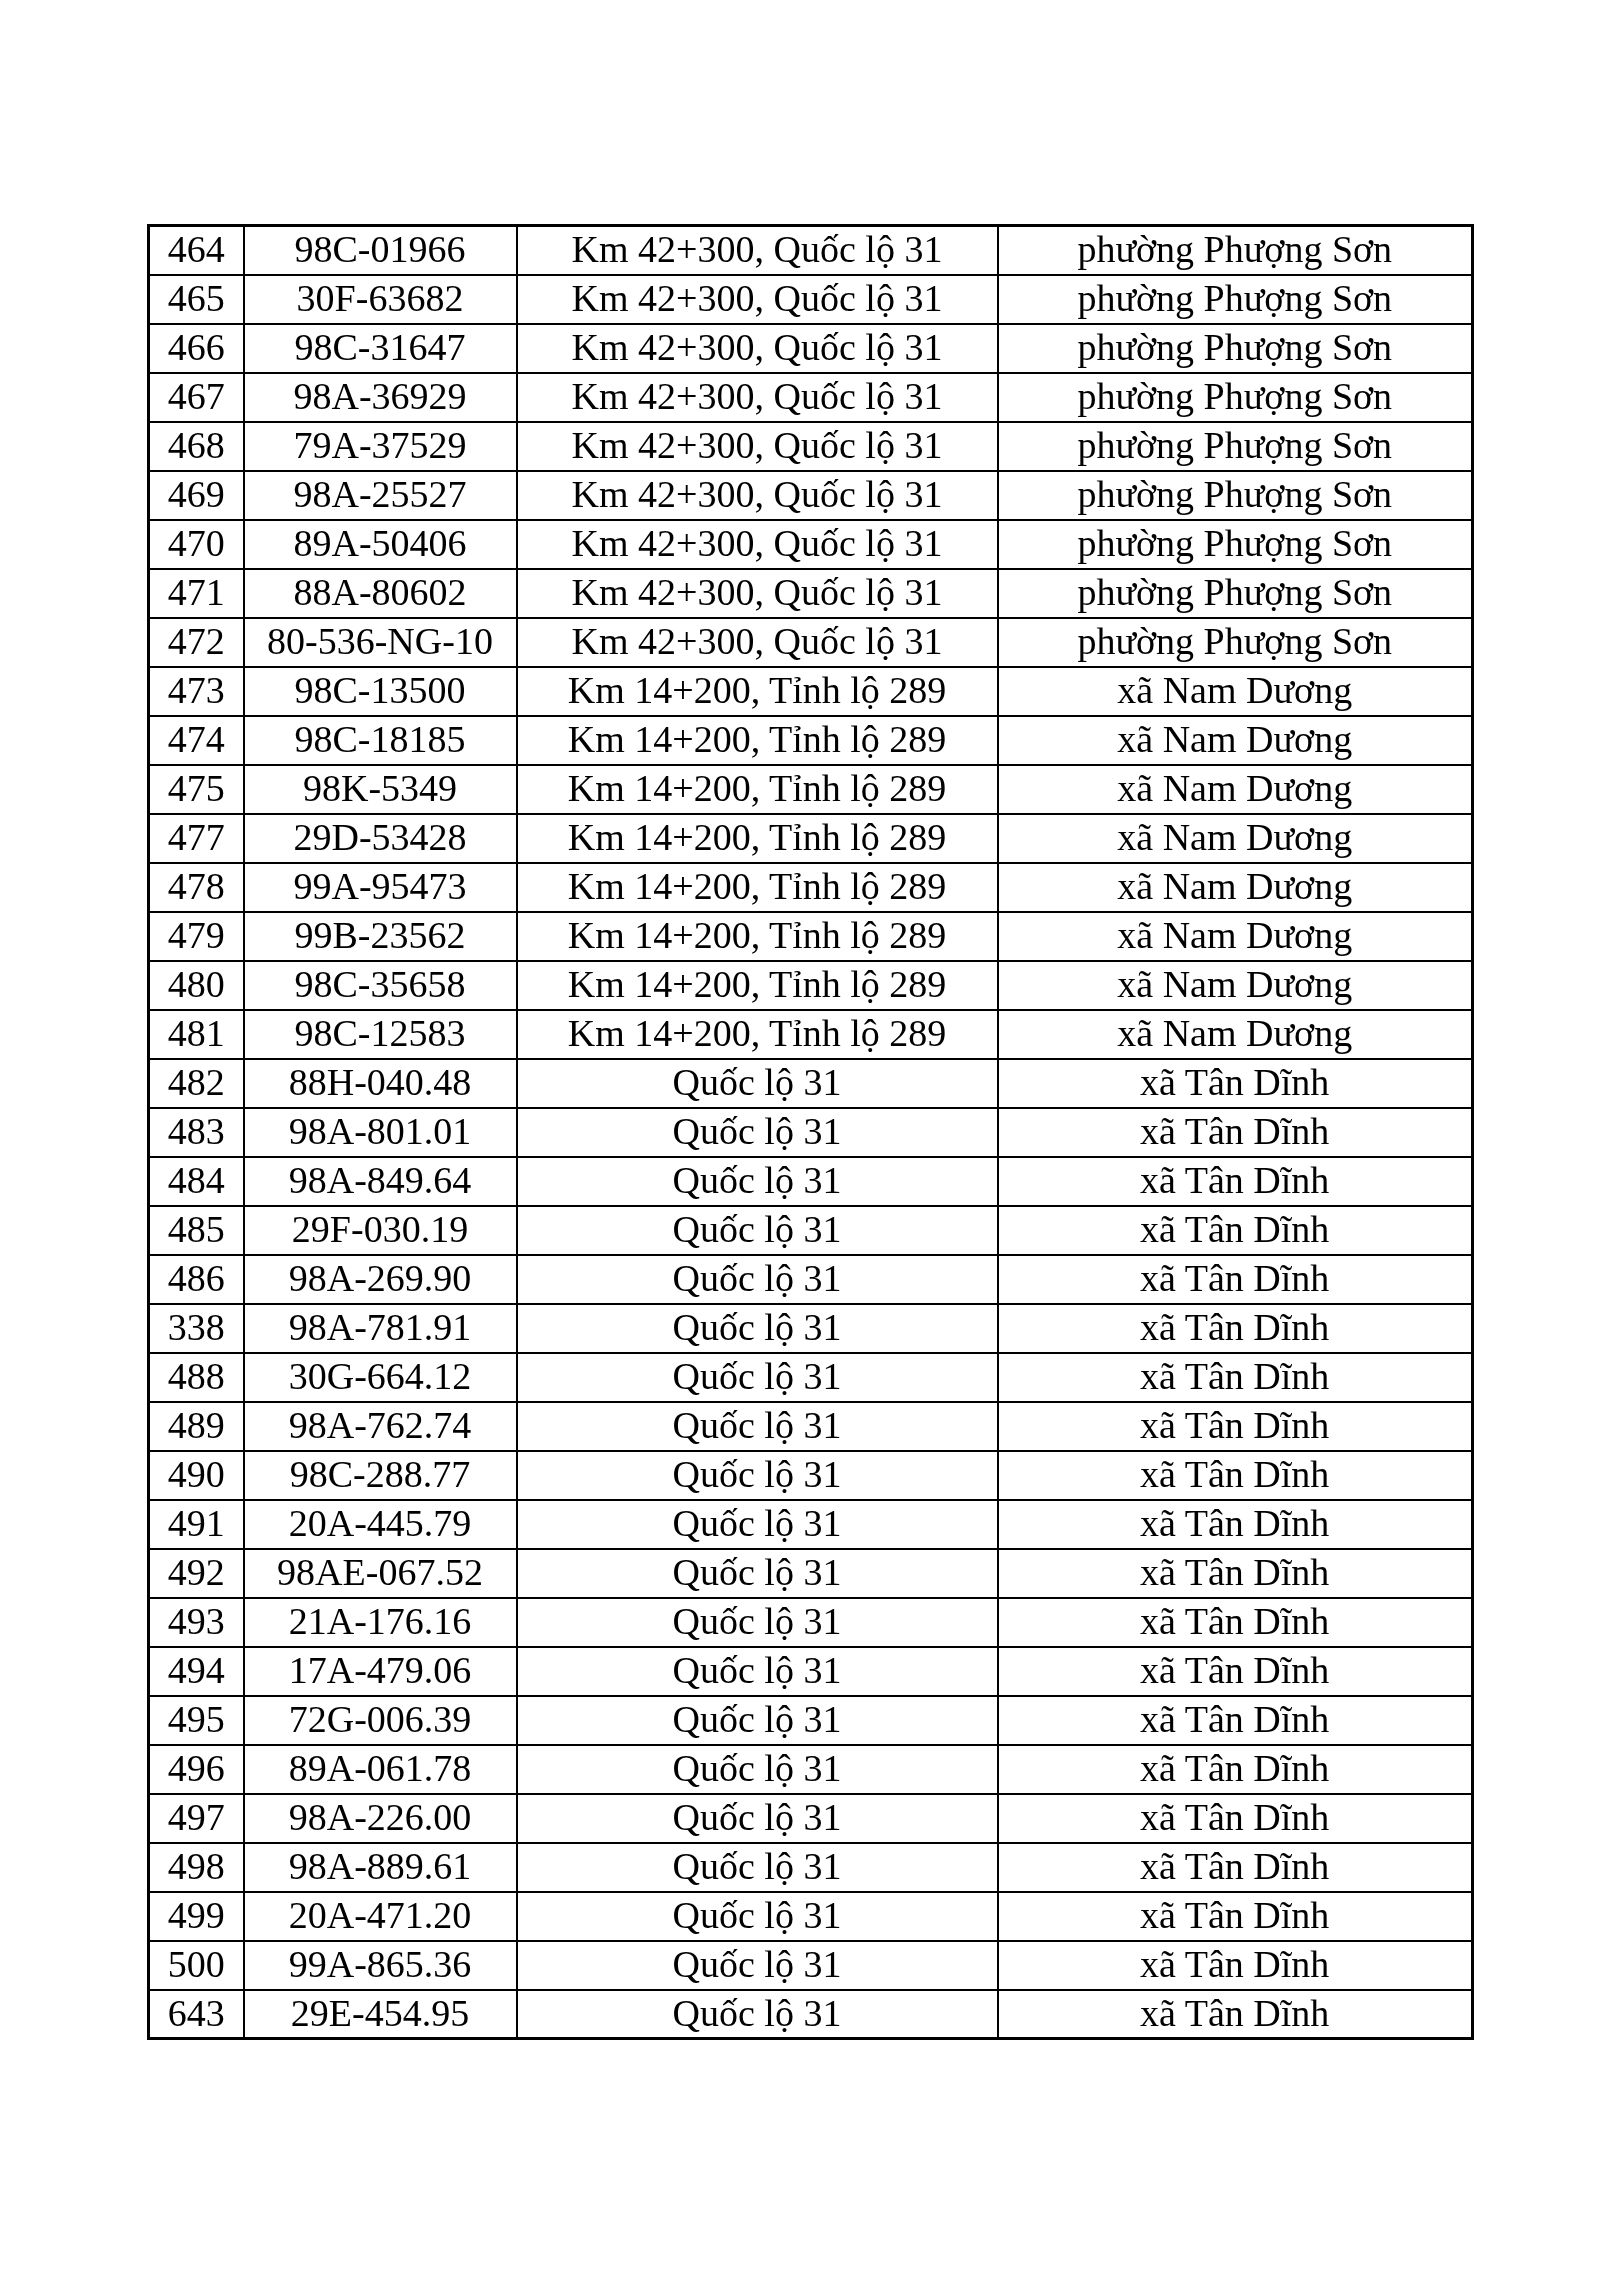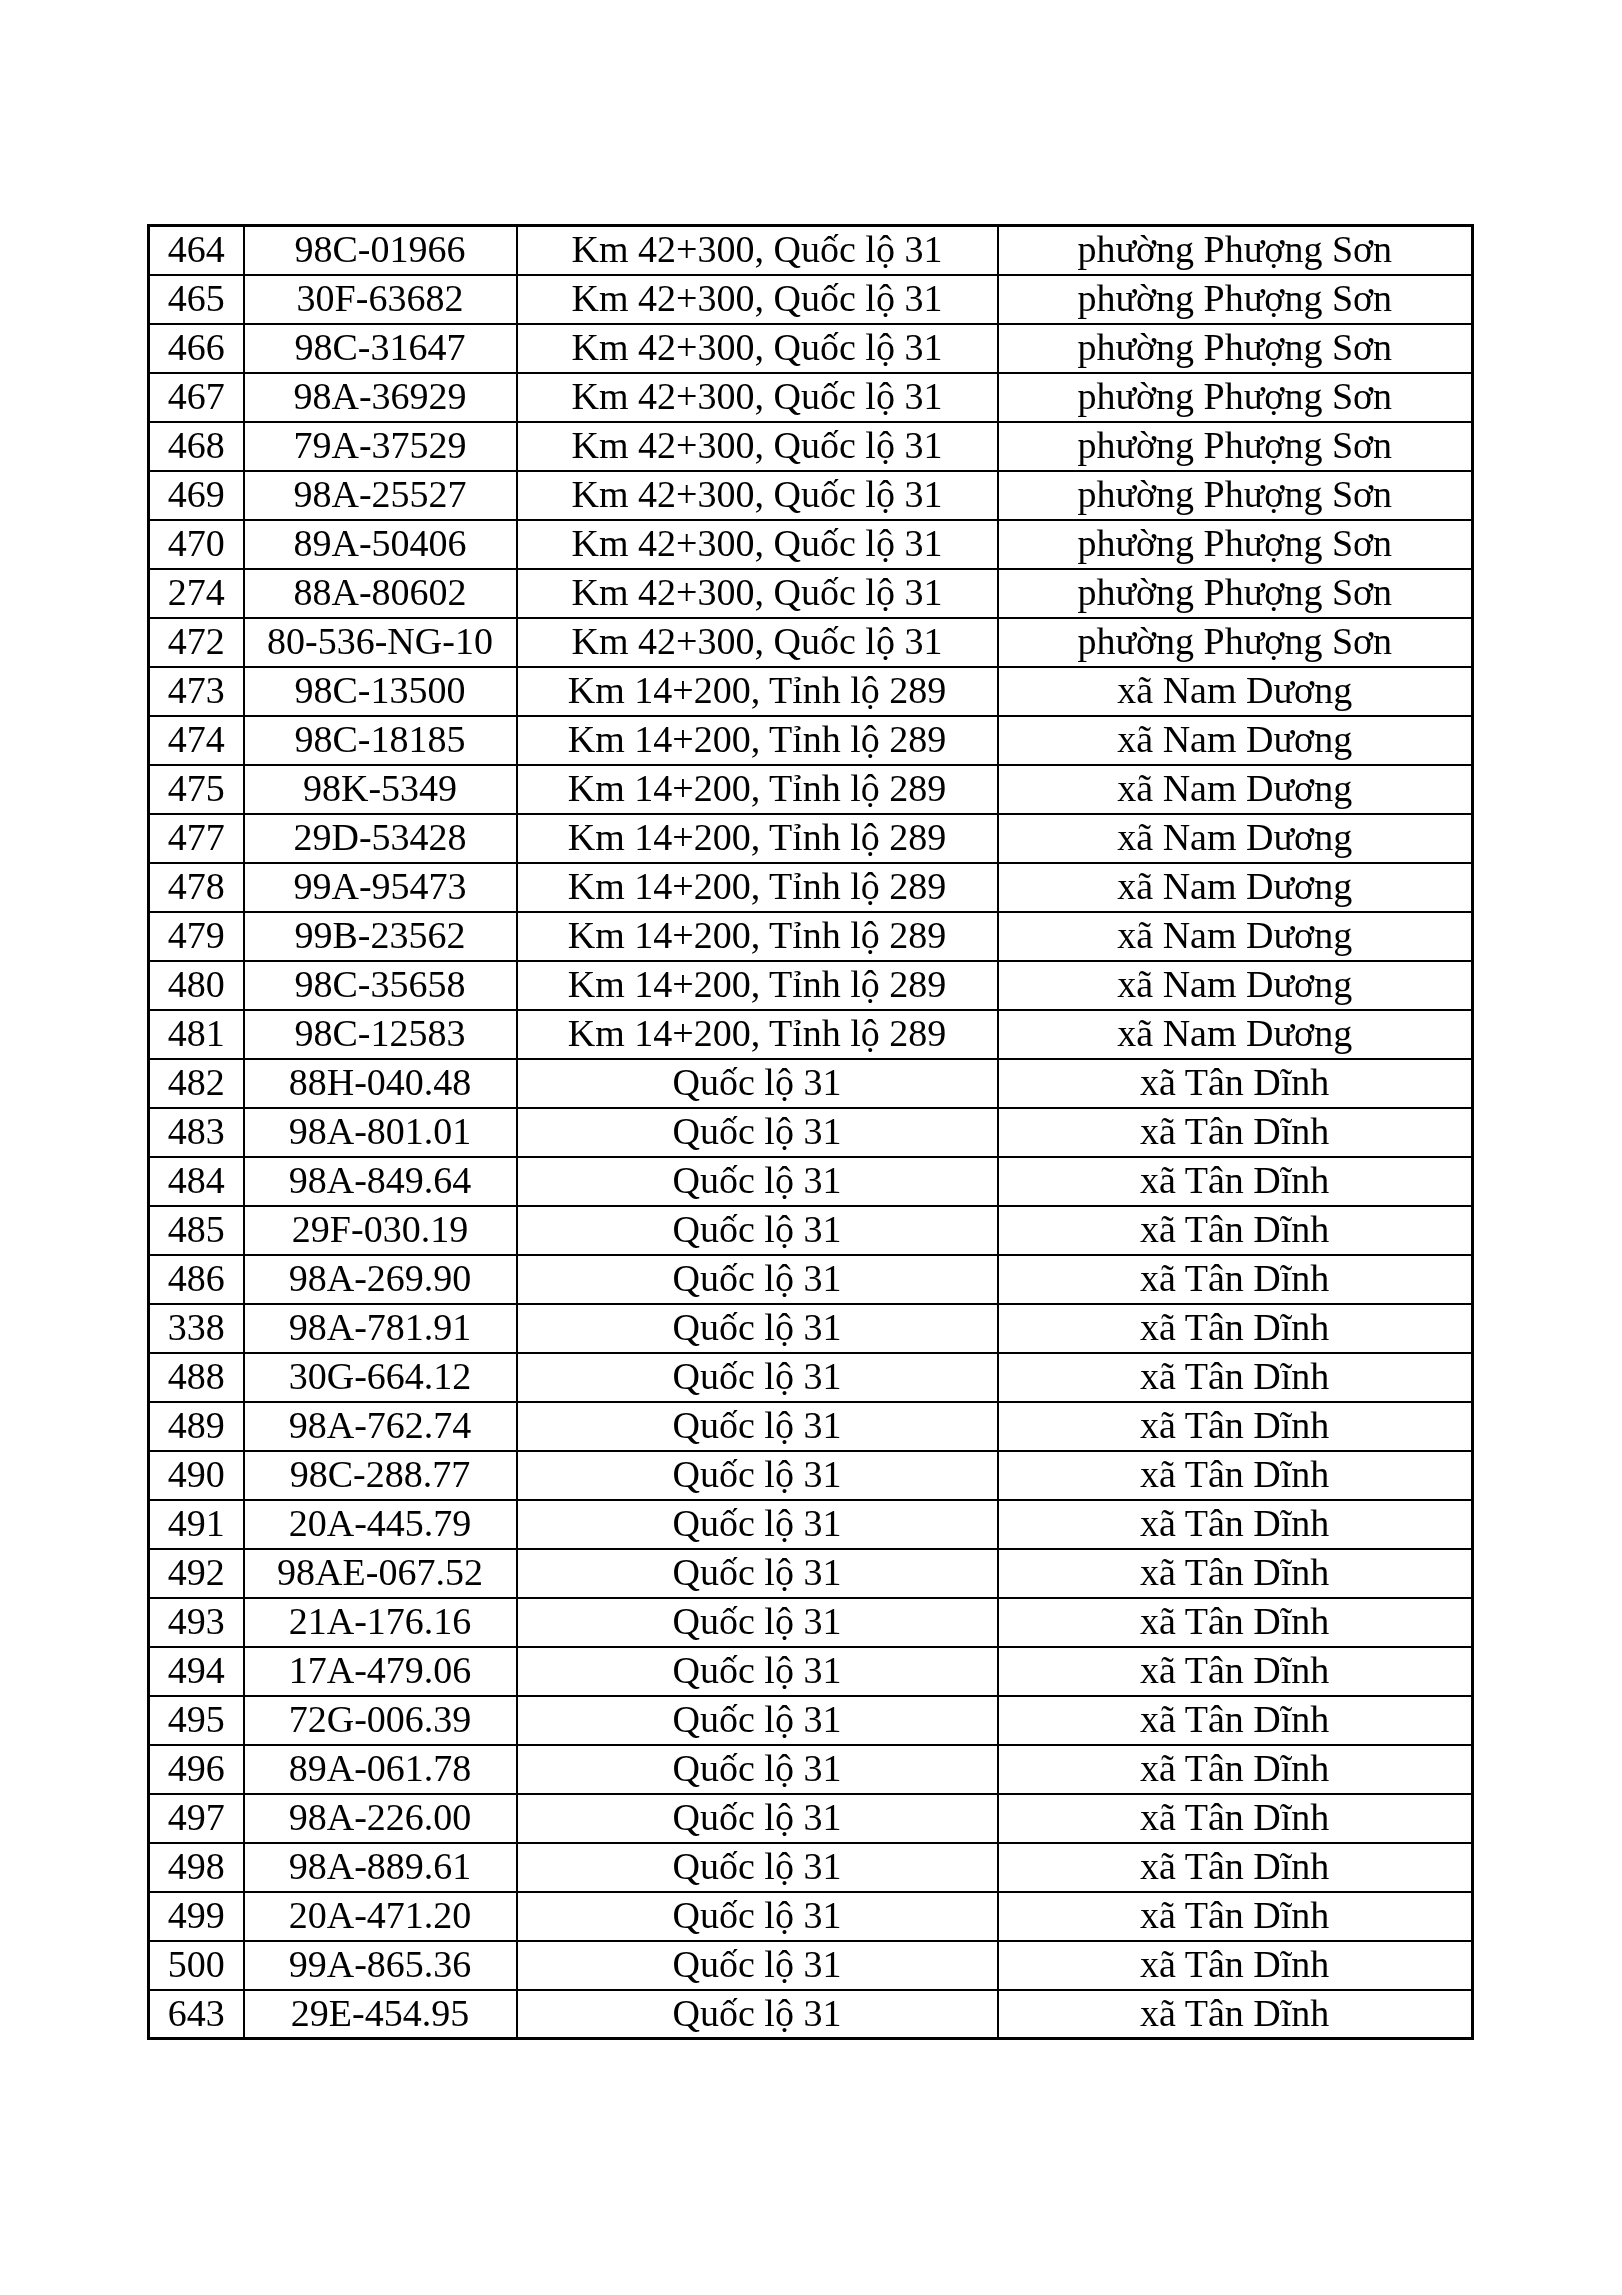--- a/index.html
+++ b/index.html
@@ -99,21 +99,21 @@
           <td>Km 42+300, Quốc lộ 31</td>
           <td>phường Phượng Sơn</td>
         </tr>
         <tr>
           <td>470</td>
           <td>89A-50406</td>
           <td>Km 42+300, Quốc lộ 31</td>
           <td>phường Phượng Sơn</td>
         </tr>
         <tr>
-          <td>274</td>
+          <td>471</td>
           <td>88A-80602</td>
           <td>Km 42+300, Quốc lộ 31</td>
           <td>phường Phượng Sơn</td>
         </tr>
         <tr>
           <td>472</td>
           <td>80-536-NG-10</td>
           <td>Km 42+300, Quốc lộ 31</td>
           <td>phường Phượng Sơn</td>
         </tr>

